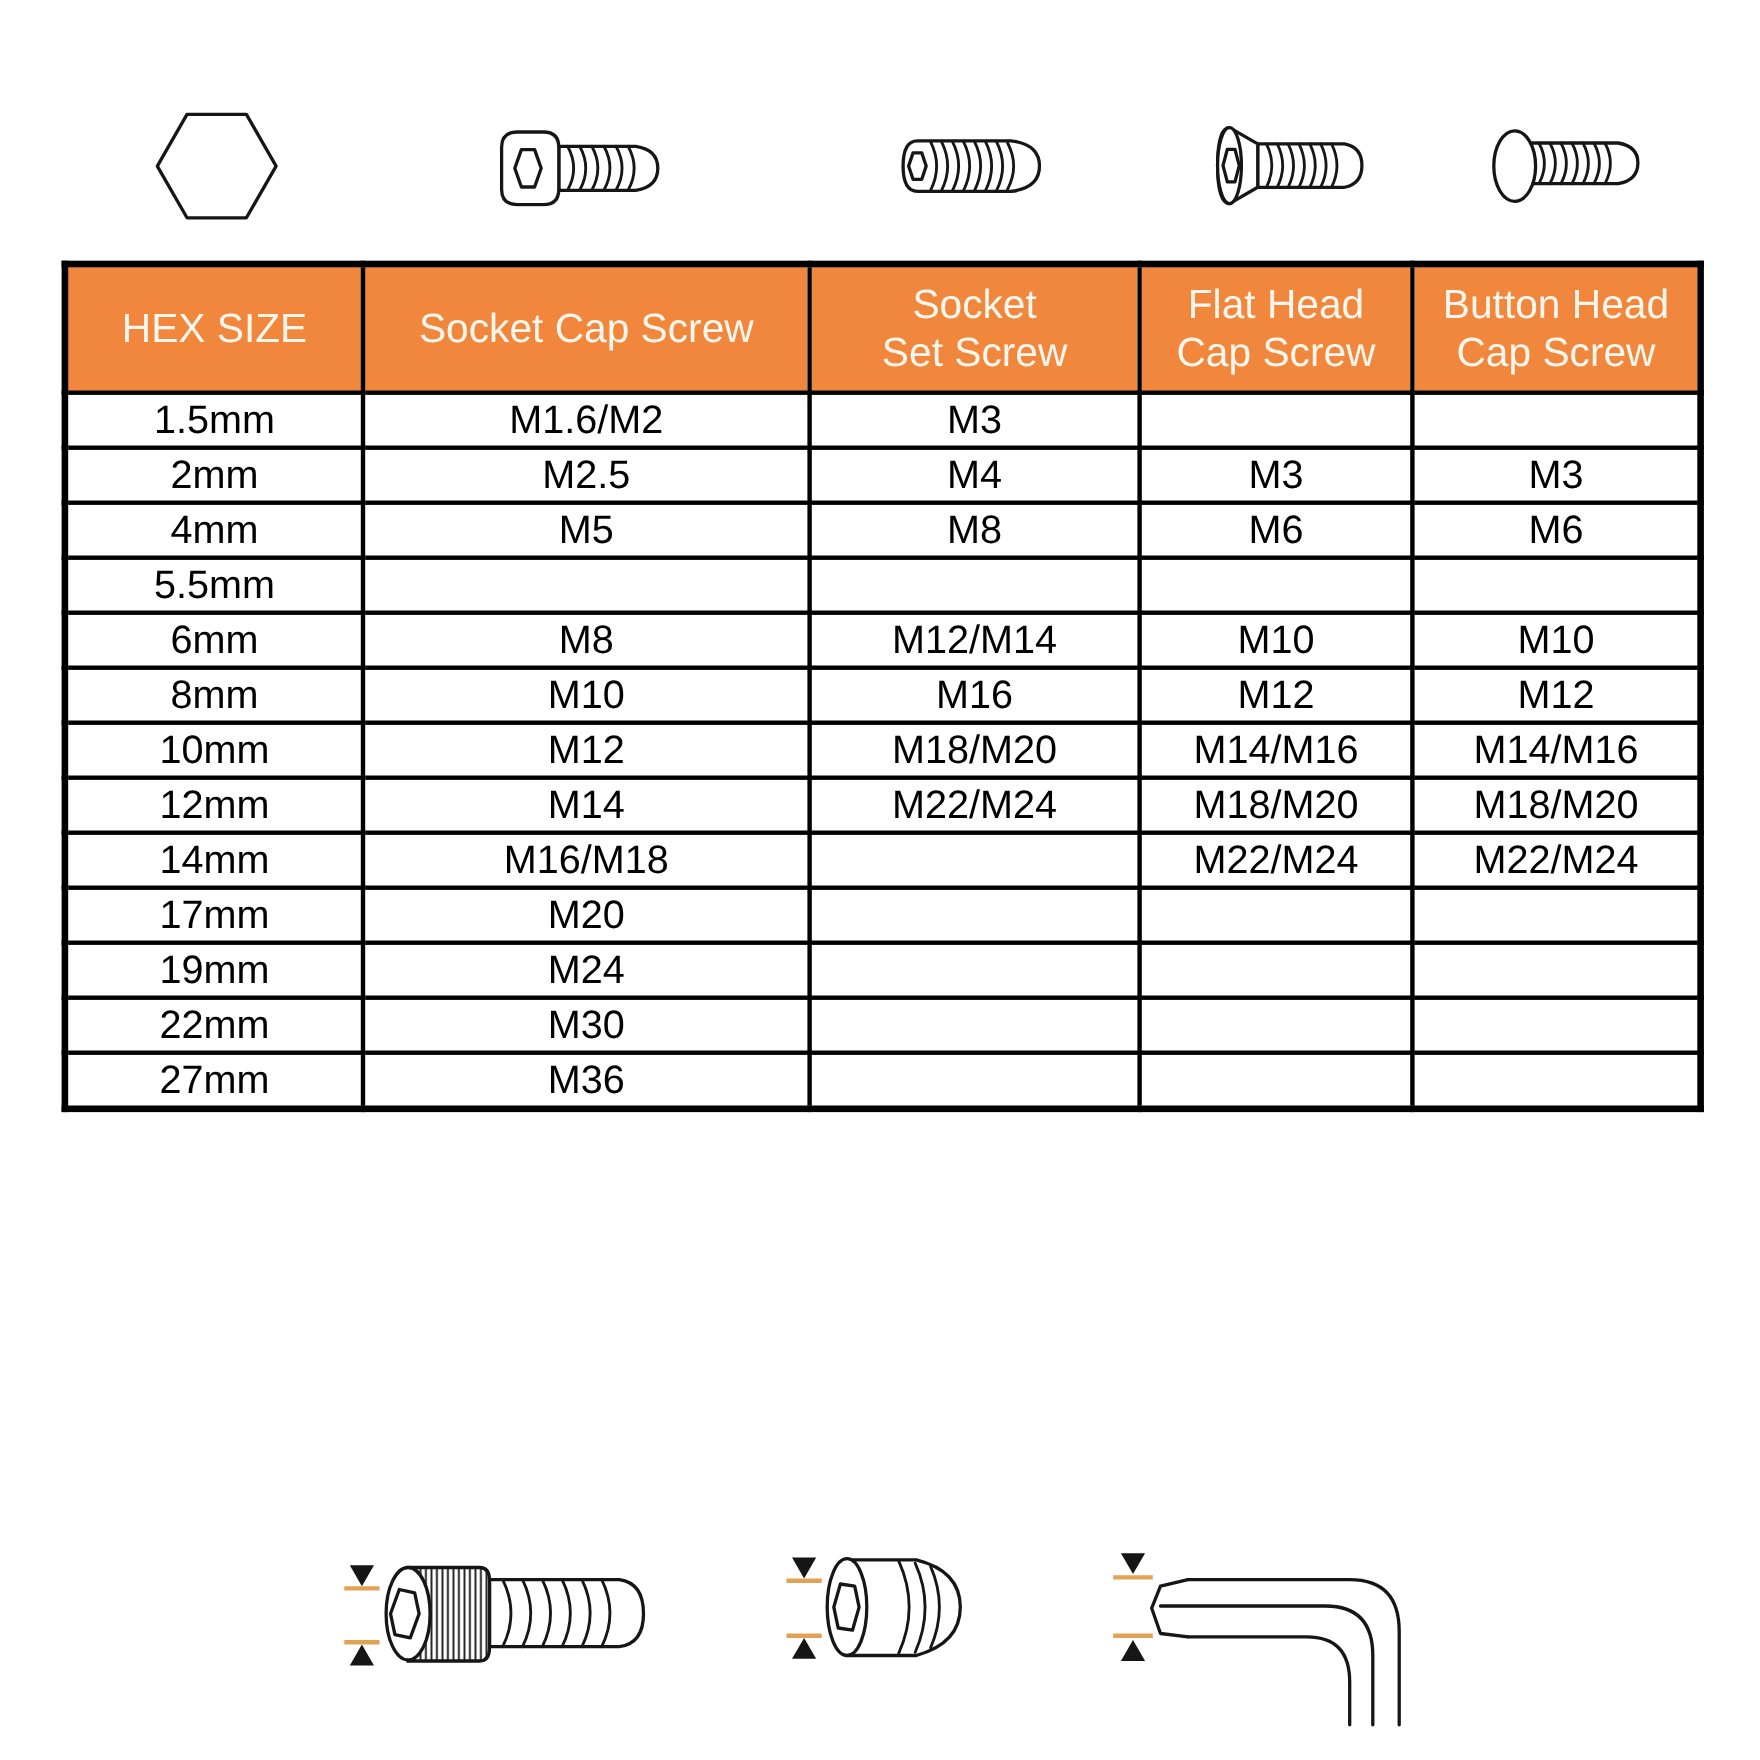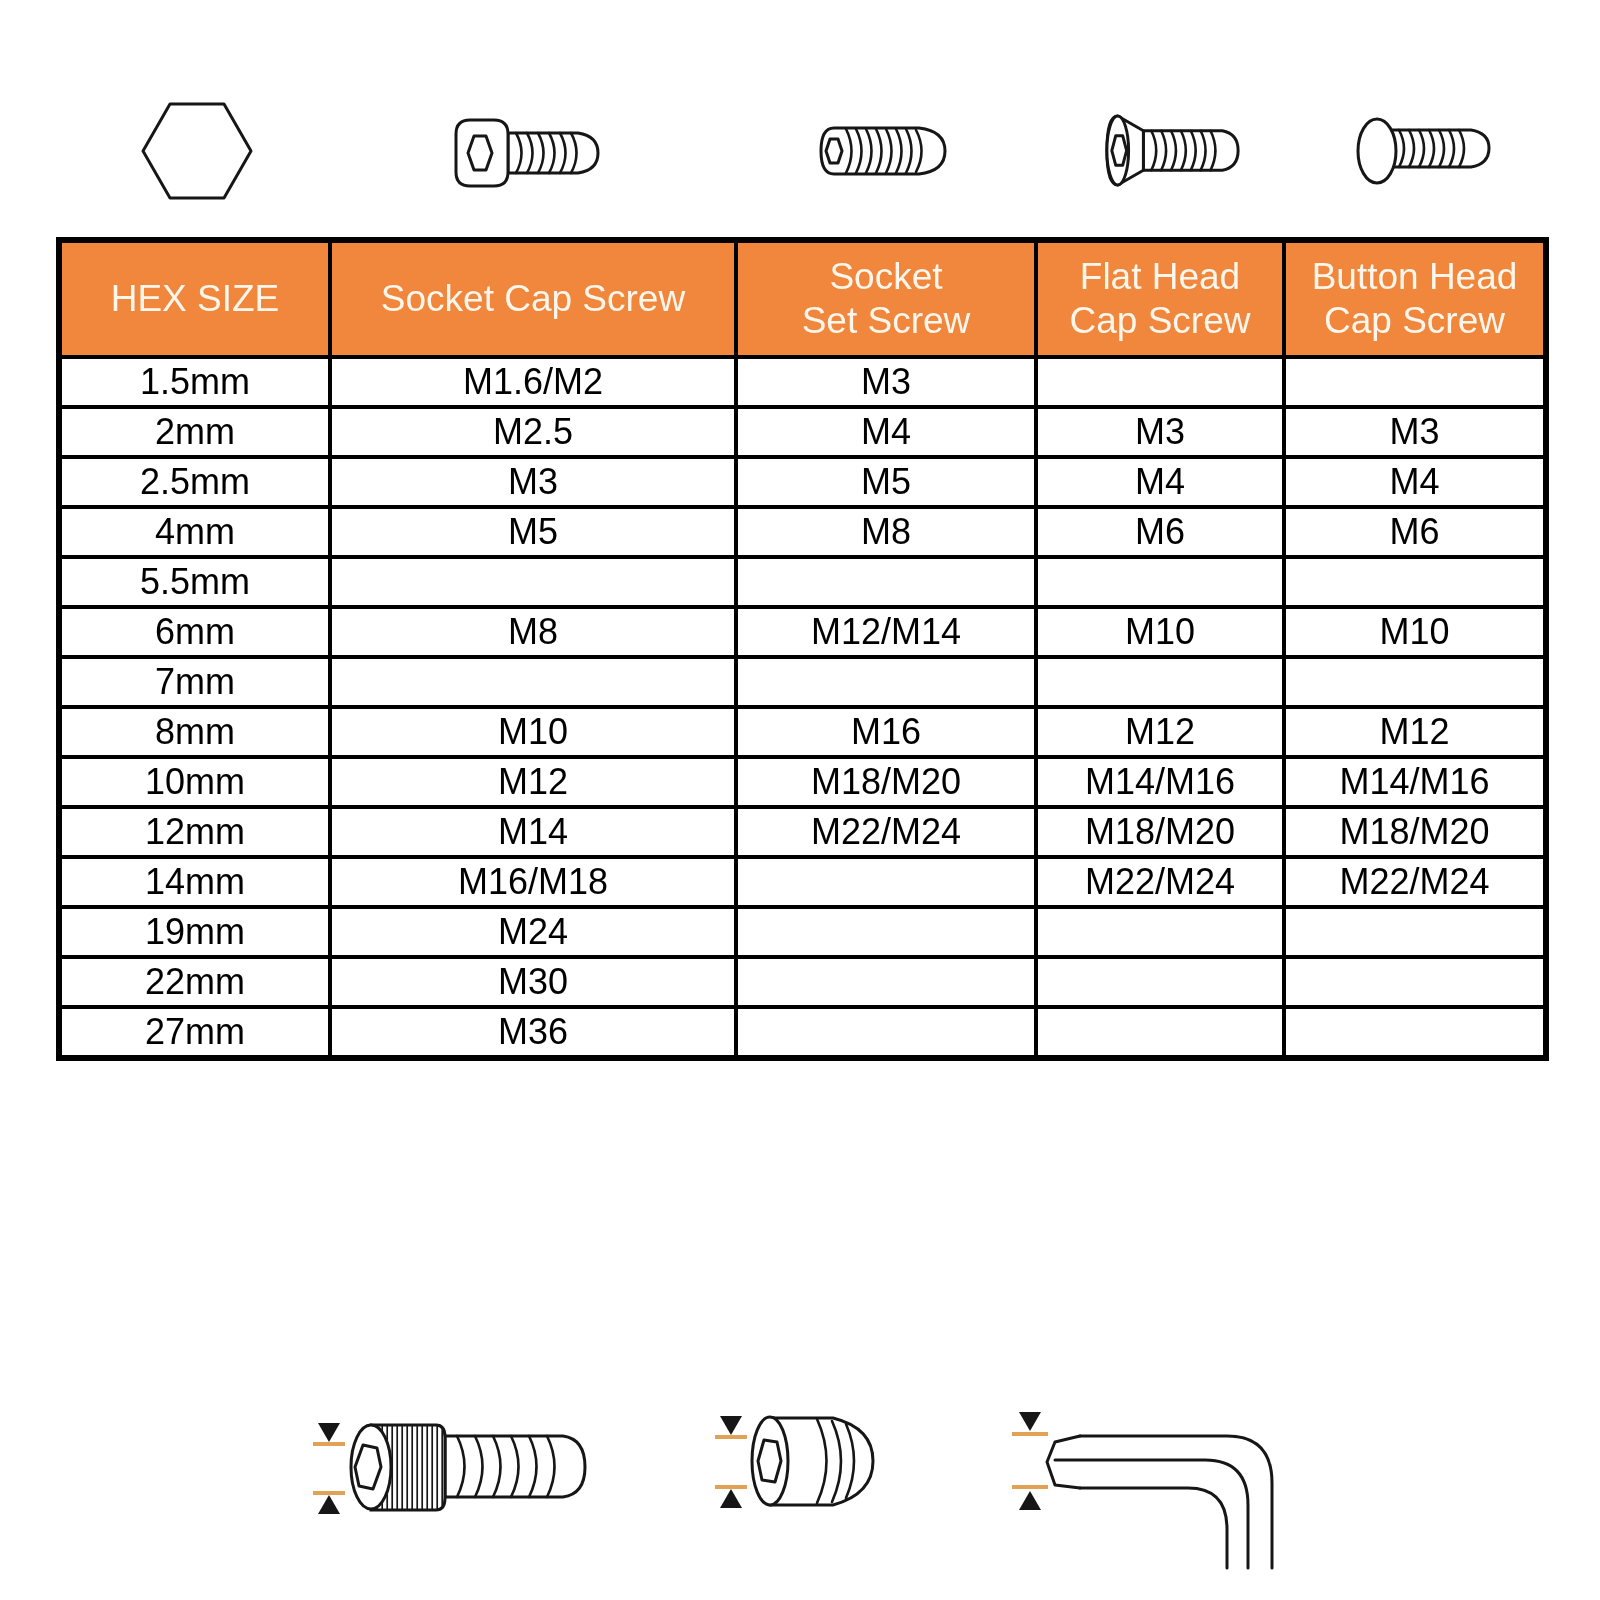--- a/index.html
+++ b/index.html
@@ -155,27 +155,20 @@
           <td></td>
         </tr>
       <tr>
           <td>2mm</td>
           <td>M2.5</td>
           <td>M4</td>
           <td>M3</td>
           <td>M3</td>
         </tr>
       <tr>
-          <td>2.5mm</td>
-          <td>M3</td>
-          <td>M5</td>
-          <td>M4</td>
-          <td>M4</td>
-        </tr>
-      <tr>
           <td>4mm</td>
           <td>M5</td>
           <td>M8</td>
           <td>M6</td>
           <td>M6</td>
         </tr>
       <tr>
           <td>5.5mm</td>
           <td></td>
           <td></td>
@@ -183,27 +176,20 @@
           <td></td>
         </tr>
       <tr>
           <td>6mm</td>
           <td>M8</td>
           <td>M12/M14</td>
           <td>M10</td>
           <td>M10</td>
         </tr>
       <tr>
-          <td>7mm</td>
-          <td></td>
-          <td></td>
-          <td></td>
-          <td></td>
-        </tr>
-      <tr>
           <td>8mm</td>
           <td>M10</td>
           <td>M16</td>
           <td>M12</td>
           <td>M12</td>
         </tr>
       <tr>
           <td>10mm</td>
           <td>M12</td>
           <td>M18/M20</td>
@@ -216,20 +202,27 @@
           <td>M22/M24</td>
           <td>M18/M20</td>
           <td>M18/M20</td>
         </tr>
       <tr>
           <td>14mm</td>
           <td>M16/M18</td>
           <td></td>
           <td>M22/M24</td>
           <td>M22/M24</td>
+        </tr>
+      <tr>
+          <td>17mm</td>
+          <td>M20</td>
+          <td></td>
+          <td></td>
+          <td></td>
         </tr>
       <tr>
           <td>19mm</td>
           <td>M24</td>
           <td></td>
           <td></td>
           <td></td>
         </tr>
       <tr>
           <td>22mm</td>

